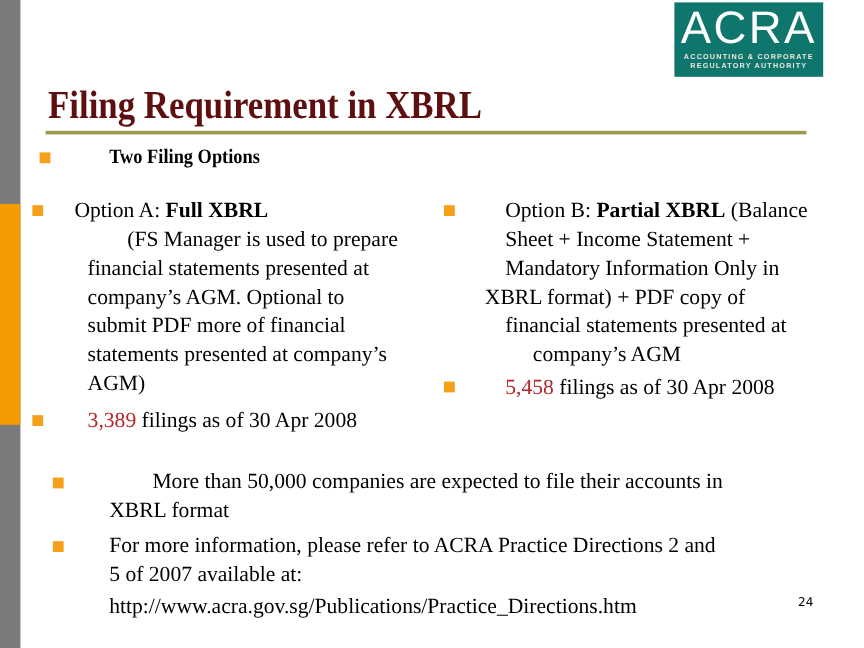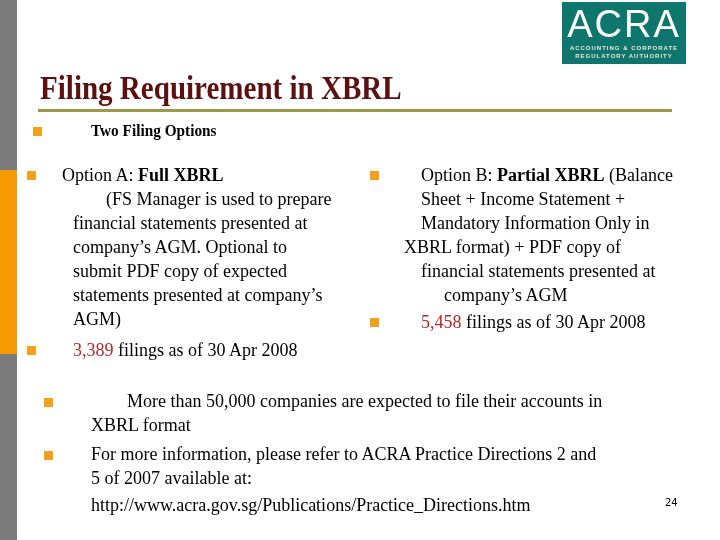--- a/index.html
+++ b/index.html
@@ -45,21 +45,21 @@
 <div class="rule"></div>
 
 <div class="bullet" style="left:33px;top:127px;"></div>
 <div class="txt sub" style="left:91px;top:119px;">Two Filing Options</div>
 
 <div class="bullet" style="left:27px;top:171px;"></div>
 <div class="txt" style="left:62px;top:163px;"><span>Option A: </span><b>Full XBRL</b></div>
 <div class="txt" style="left:73px;top:187px;margin-left:33px;">(FS Manager is used to prepare</div>
 <div class="txt" style="left:73px;top:211px;">financial statements presented at</div>
 <div class="txt" style="left:73px;top:235px;font-family:Liberation Serif, serif;">company’s AGM. Optional to</div>
-<div class="txt" style="left:73px;top:259px;">submit PDF copy of expected</div>
+<div class="txt" style="left:73px;top:259px;">submit PDF more of financial</div>
 <div class="txt" style="left:73px;top:283px;">statements presented at company’s</div>
 <div class="txt" style="left:73px;top:307px;font-family:Liberation Serif, serif;">AGM)</div>
 <div class="bullet" style="left:27px;top:346px;"></div>
 <div class="txt" style="left:73px;top:338px;"><span class="red">3,389</span><span> filings as of 30 Apr 2008</span></div>
 
 <div class="bullet" style="left:370px;top:171px;"></div>
 <div class="txt" style="left:421px;top:163px;"><span>Option B: </span><b>Partial XBRL</b><span> (Balance</span></div>
 <div class="txt" style="left:421px;top:187px;">Sheet + Income Statement +</div>
 <div class="txt" style="left:421px;top:211px;">Mandatory Information Only in</div>
 <div class="txt" style="left:404px;top:235px;">XBRL format)  + PDF copy of</div>

